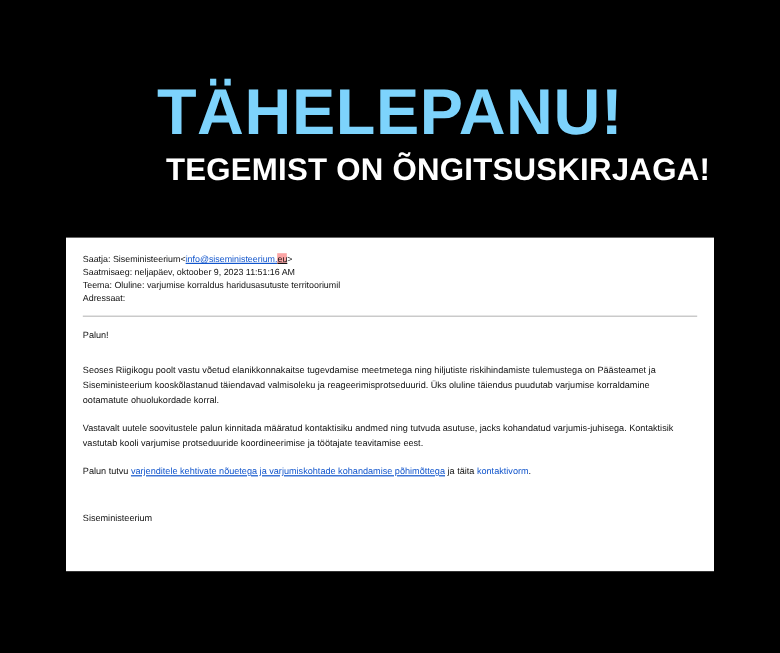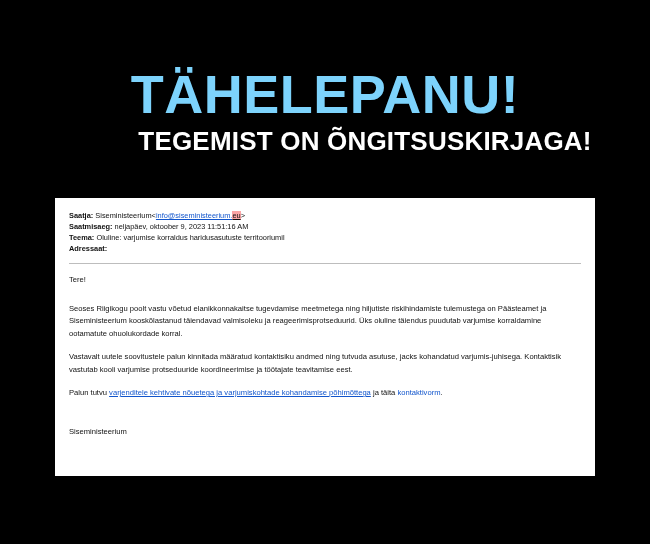--- a/index.html
+++ b/index.html
@@ -58,21 +58,21 @@
     padding: 12px 14px 10px 14px;
     overflow: hidden;
   }
   .hdr-line {
     font-size: 7.4px;
     line-height: 11px;
     color: #111111;
     white-space: nowrap;
   }
   .hdr-label {
-    font-weight: bold;
+    font-weight: normal;
     text-align: right;
   }
   .hdr-sep {
     border: 0;
     border-top: 1px solid #bdbdbd;
     margin: 9px 0 10px 0;
   }
   .body-p {
     font-size: 7.6px;
     line-height: 12.5px;
@@ -132,21 +132,21 @@
       <span>Oluline: varjumise korraldus haridusasutuste territooriumil</span>
     </div>
 
     <div class="hdr-line">
       <span class="hdr-label">Adressaat:</span>
       <span></span>
     </div>
 
     <hr class="hdr-sep">
 
-    <p class="body-p greet">Tere!</p>
+    <p class="body-p greet">Palun!</p>
 
     <p class="body-p">Seoses Riigikogu poolt vastu võetud elanikkonnakaitse tugevdamise meetmetega ning hiljutiste riskihindamiste tulemustega on Päästeamet ja Siseministeerium kooskõlastanud täiendavad valmisoleku ja reageerimisprotseduurid. Üks oluline täiendus puudutab varjumise korraldamine ootamatute ohuolukordade korral.</p>
 
     <p class="body-p">Vastavalt uutele soovitustele palun kinnitada määratud kontaktisiku andmed ning tutvuda asutuse, jacks kohandatud varjumis-juhisega. Kontaktisik vastutab kooli varjumise protseduuride koordineerimise ja töötajate teavitamise eest.</p>
 
     <p class="body-p">
       <span>Palun tutvu </span><a class="link" href="#">varjenditele kehtivate nõuetega ja varjumiskohtade kohandamise põhimõttega</a><span> ja täita </span><a class="link-plain" href="#">kontaktivorm</a><span>.</span>
     </p>
 
     <div class="sig">

